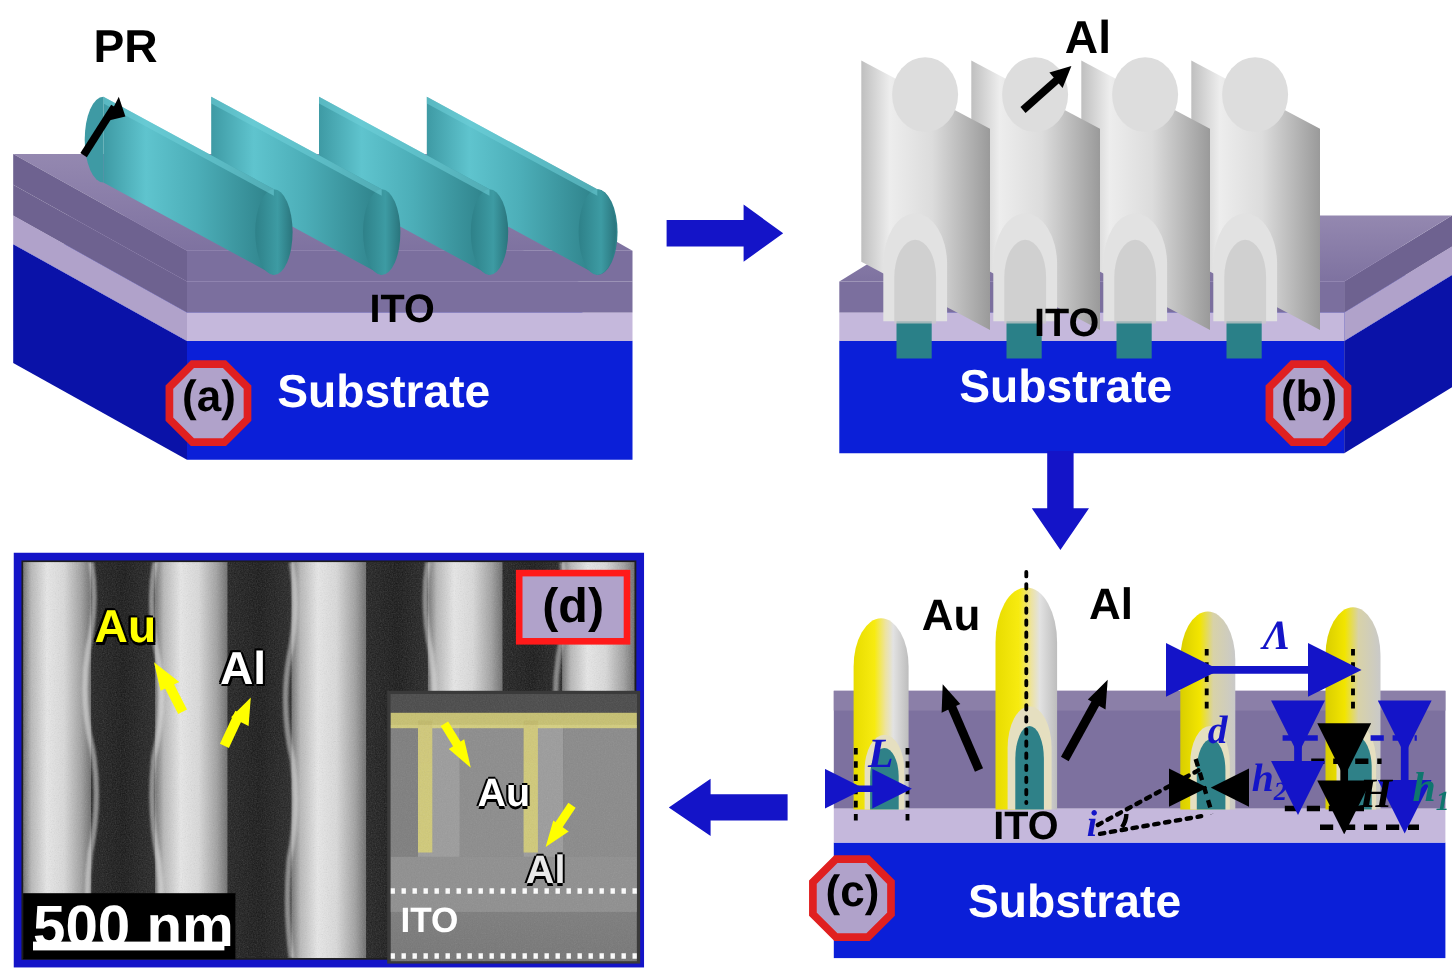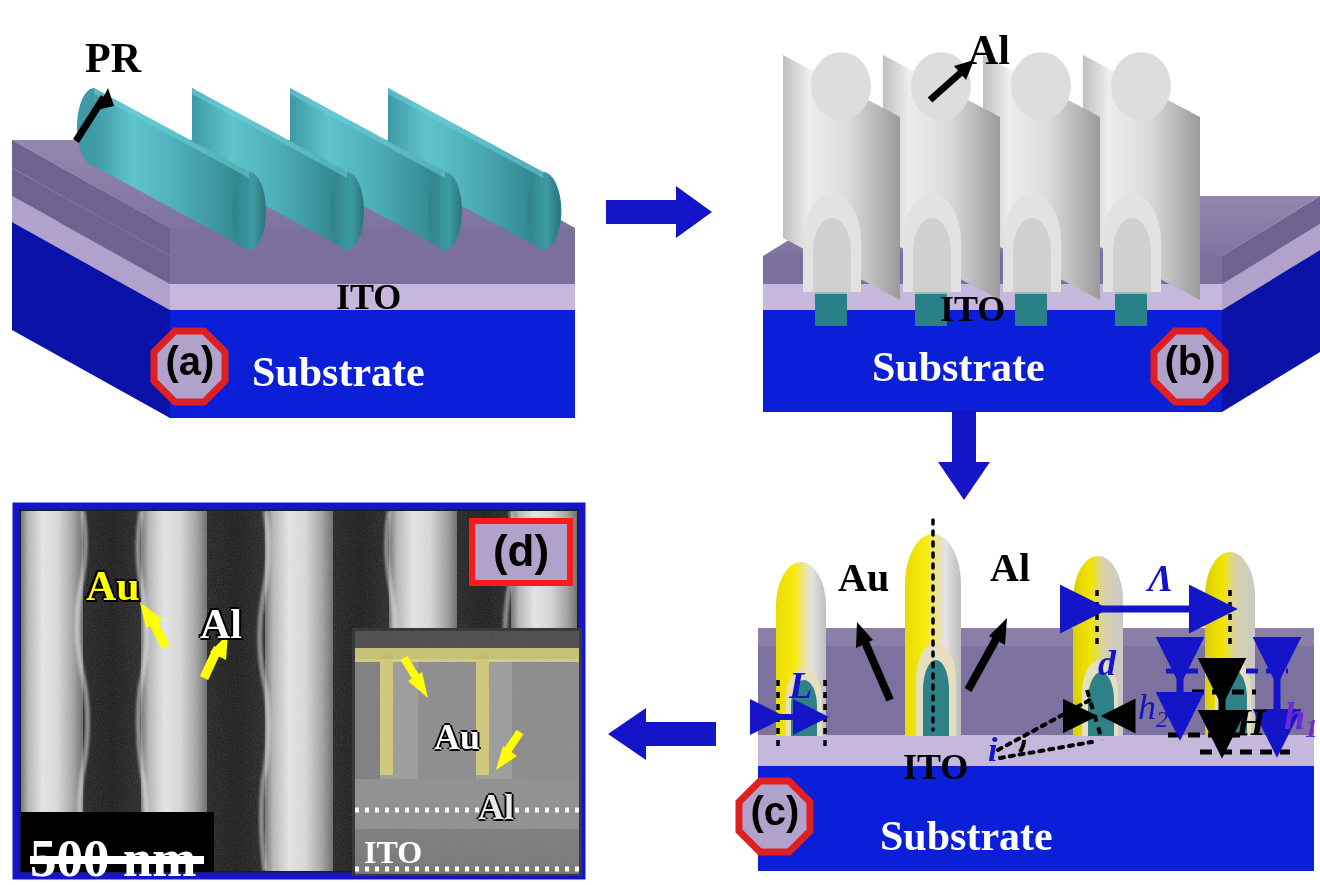--- a/index.html
+++ b/index.html
@@ -1,21 +1,21 @@
 <!DOCTYPE html>
 <html><head>
 <meta charset="utf-8">
 <title>Nanofabrication Process Schematic</title>
 <style>
   html,body{margin:0;padding:0;background:#ffffff;}
   body{width:1320px;height:885px;position:relative;overflow:hidden;
        font-family:"Liberation Sans",sans-serif;}
   .fig{position:absolute;left:0;top:0;width:1320px;height:885px;}
   svg{display:block;}
-  .lbl{font-family:Liberation Serif, serif;font-weight:bold;margin-top:16px;}
+  .lbl{font-family:Liberation Sans, sans-serif;font-weight:bold;}
   .panel-badge-text{font-family:"Liberation Sans",sans-serif;font-weight:bold;}
   .overlay-text{position:absolute;pointer-events:none;}
 </style>
 </head>
 <body>
 
 <div class="fig">
 <svg width="1320" height="885" viewBox="0 0 1320 885" xmlns="http://www.w3.org/2000/svg">
   <defs>
 
@@ -434,27 +434,27 @@
 
 <div class="overlay-text" style="left:1148px;top:556px;font-family:'Liberation Serif',serif;font-style:italic;
             font-weight:bold;font-size:38px;color:#1414C8;">Λ</div>
 <div class="overlay-text" style="left:789px;top:663px;font-family:'Liberation Serif',serif;font-style:italic;
             font-weight:bold;font-size:38px;color:#1414C8;">L</div>
 <div class="overlay-text" style="left:1098px;top:642px;font-family:'Liberation Serif',serif;font-style:italic;
             font-weight:bold;font-size:36px;color:#1414C8;">d</div>
 <div class="overlay-text" style="left:988px;top:731px;font-family:'Liberation Serif',serif;font-style:italic;
             font-weight:bold;font-size:34px;color:#1414C8;">i</div>
 <div class="overlay-text" style="left:1138px;top:686px;font-family:'Liberation Serif',serif;font-style:italic;
-            font-weight:normal;font-size:36px;color:#1414C8;">
+            font-weight:bold;font-size:36px;color:#1414C8;">
   <span>h</span><span style="font-size:24px;vertical-align:-8px;">2</span>
 </div>
 <div class="overlay-text" style="left:1236px;top:700px;font-family:'Liberation Serif',serif;font-style:italic;
             font-weight:bold;font-size:38px;color:#000;">H</div>
 <div class="overlay-text" style="left:1284px;top:694px;font-family:'Liberation Serif',serif;font-style:italic;
-            font-weight:bold;font-size:38px;color:#6d28d9;text-align:right;">
+            font-weight:bold;font-size:38px;color:#0f766e;text-align:right;">
   <span>h</span><span style="font-size:25px;vertical-align:-8px;">1</span>
 </div>
 
 <div class="overlay-text lbl" style="left:86px;top:546px;font-size:42px;color:#FFFF00;
             text-shadow:-2px 0 #000,0 -2px #000,2px 0 #000,0 2px #000,2px 2px #000,-2px -2px #000;">Au</div>
 <div class="overlay-text lbl" style="left:200px;top:584px;font-size:42px;color:#FFFFFF;
             text-shadow:-2px 0 #000,0 -2px #000,2px 0 #000,0 2px #000,2px 2px #000,-2px -2px #000;">Al</div>
 <div class="overlay-text lbl" style="left:30px;top:812px;font-size:53px;color:#fff;">500 nm</div>
 <div class="overlay-text panel-badge-text" style="left:474px;top:526px;width:94px;text-align:center;font-size:44px;color:#000;">(d)</div>
 

